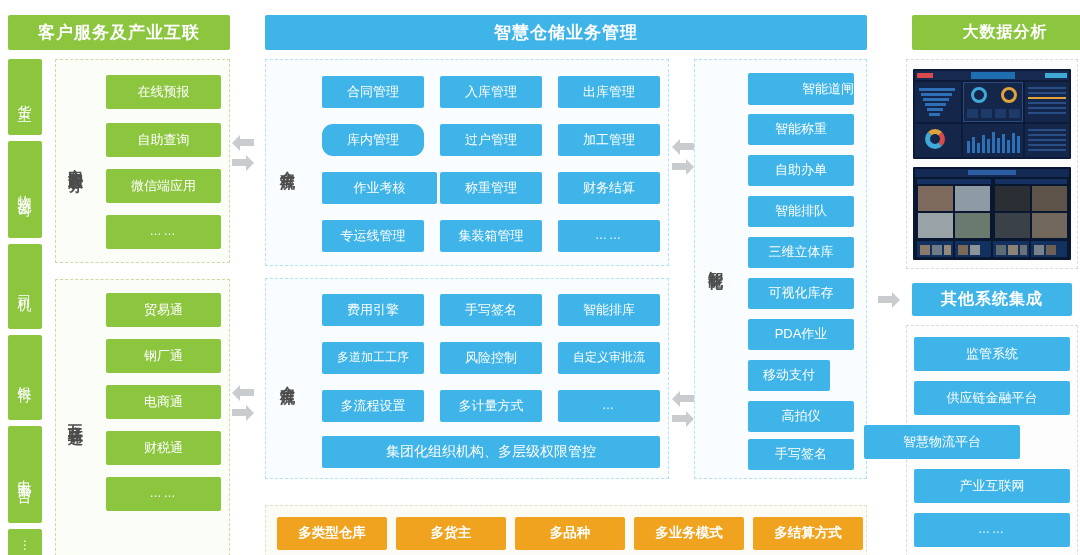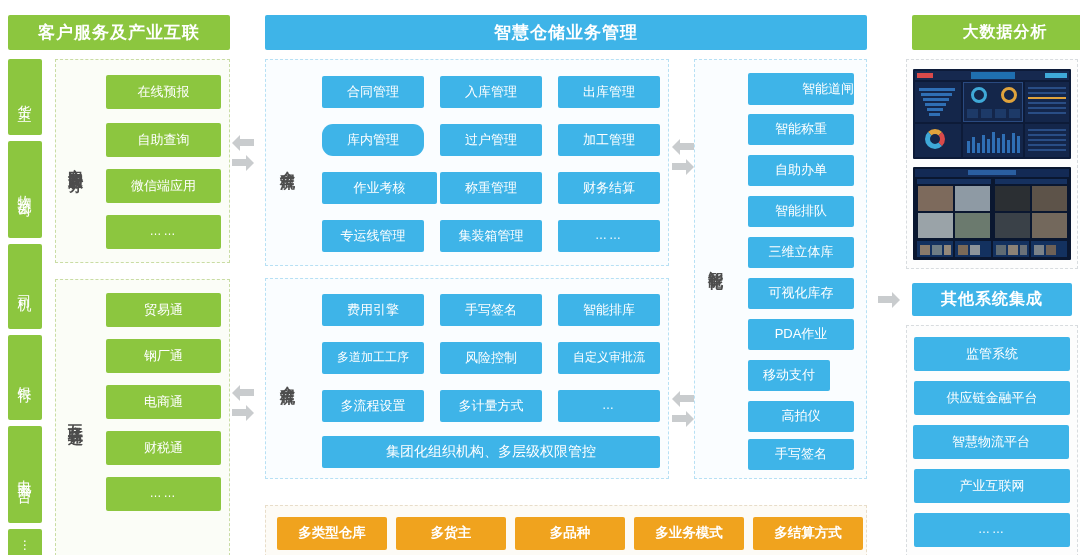--- a/index.html
+++ b/index.html
@@ -414,21 +414,21 @@
     <span>其他系统集成</span>
   </div>
 
   <div class="dashbox n" style="left:906px;top:313px;width:172px;height:237px;"></div>
   <div class="chip blue" style="position:absolute;left:914px;top:325px;width:156px;height:34px;">
     <span>监管系统</span>
     </div>
   <div class="chip blue" style="position:absolute;left:914px;top:369px;width:156px;height:34px;">
     <span>供应链金融平台</span>
     </div>
-  <div class="chip blue" style="position:absolute;left:913px;top:413px;width:156px;height:34px;">
+  <div class="chip blue" style="position:absolute;left:864px;top:413px;width:156px;height:34px;">
     <span>智慧物流平台</span>
     </div>
   <div class="chip blue" style="position:absolute;left:914px;top:457px;width:156px;height:34px;">
     <span>产业互联网</span>
     </div>
   <div class="chip blue dots" style="position:absolute;left:914px;top:501px;width:156px;height:34px;">
     <span>……</span>
     </div>
 
 </div>

